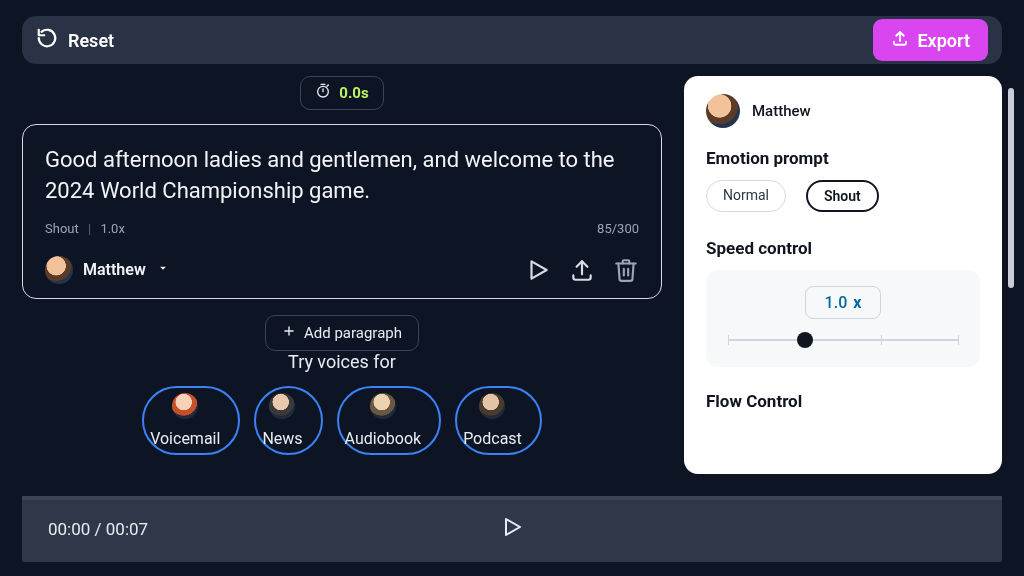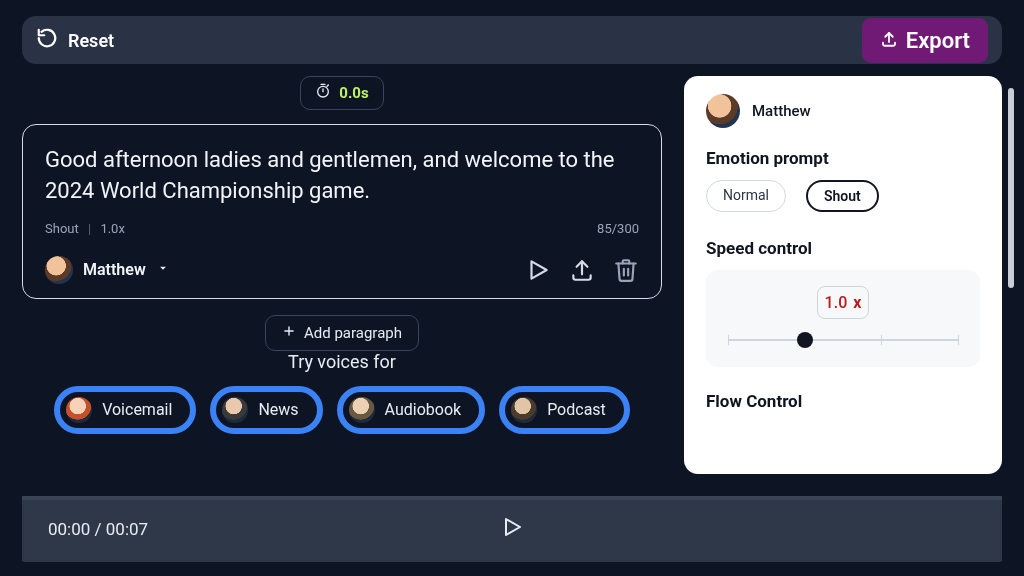--- a/index.html
+++ b/index.html
@@ -1,21 +1,21 @@
 <!DOCTYPE html>
 <html><head>
 <meta charset="utf-8">
 <style>
   * { box-sizing: border-box; margin: 0; padding: 0; font-family: -apple-system, BlinkMacSystemFont, "Segoe UI", Roboto, sans-serif; }
   html, body { width: 1024px; height: 576px; overflow: hidden; background: #0d1524; }
   .app { width: 1024px; height: 576px; background: #0d1524; position: relative; border-radius: 16px; overflow: hidden; }
   .topbar { margin: 16px 22px 0 22px; height: 48px; background: #2a3346; border-radius: 14px; display: flex; align-items: center; justify-content: space-between; padding: 0 14px; }
   .reset-btn { display: flex; align-items: center; gap: 10px; color: #fff; font-size: 18px; font-weight: 600; cursor: pointer; }
   .reset-btn svg { width: 22px; height: 22px; }
-  .export-btn { display: flex; align-items: center; gap: 8px; background: #701a75; color: #fff; border-radius: 9px; padding: 10px 18px; font-size: 22px; font-weight: 600; cursor: pointer; }
+  .export-btn { display: flex; align-items: center; gap: 8px; background: #d946ef; color: #fff; border-radius: 9px; padding: 10px 18px; font-size: 18px; font-weight: 600; cursor: pointer; }
   .export-btn svg { width: 18px; height: 18px; }
 
   .content { display: flex; padding: 12px 22px 0 22px; gap: 22px; height: 410px; }
   .left-col { flex: 1; display: flex; flex-direction: column; align-items: center; }
   .duration-chip { display: inline-flex; align-items: center; gap: 8px; border: 1px solid #3a4559; border-radius: 10px; padding: 6px 14px; color: #bef264; font-size: 15px; font-weight: 700; margin-bottom: 14px; }
   .duration-chip svg { width: 16px; height: 16px; }
 
   .card { width: 100%; border: 1.5px solid #d6dbe5; border-radius: 14px; padding: 20px 22px 14px 22px; }
   .card-text { color: #f2f4f8; font-size: 22px; line-height: 1.4; font-weight: 400; }
   .card-meta-row { display: flex; justify-content: space-between; margin-top: 14px; color: #9aa4b5; font-size: 13px; }
@@ -26,37 +26,37 @@
   .voice-select svg.caret { width: 14px; height: 14px; }
   .card-actions { display: flex; gap: 18px; align-items: center; }
   .icon-btn { width: 26px; height: 26px; color: #d6dbe5; cursor: pointer; }
   .icon-btn svg { width: 100%; height: 100%; }
 
   .add-para { margin-top: 16px; display: inline-flex; align-items: center; gap: 8px; color: #e8ecf3; border: 1px solid #3a4559; border-radius: 10px; padding: 8px 16px; font-size: 15px; cursor: pointer; }
 
   .try-voices { text-align: center; width: 100%; }
   .try-title { color: #e8ecf3; font-size: 18px; margin-bottom: 14px; }
   .chips-row { display: flex; gap: 14px; justify-content: center; }
-  .voice-chip { display: flex; align-items: center; gap: 10px; border: 6px solid #3b82f6; border-radius: 999px; padding: 5px 18px 5px 6px; color: #e8ecf3; font-size: 16px; cursor: pointer; }
+  .voice-chip { display: flex; align-items: center; gap: 10px; border: 2px solid #3b82f6; border-radius: 999px; padding: 5px 18px 5px 6px; color: #e8ecf3; font-size: 16px; cursor: pointer; flex-direction: column; }
   .voice-chip .chip-avatar { width: 26px; height: 26px; border-radius: 50%; }
   .av1 { background: radial-gradient(circle at 45% 35%, #f5d2b8 0 36%, #c6502a 38% 60%, #1f2b3d 62% 100%); }
   .av2 { background: radial-gradient(circle at 45% 35%, #e8c9ad 0 36%, #3a3a3a 38% 60%, #1f2b3d 62% 100%); }
   .av3 { background: radial-gradient(circle at 45% 35%, #ead2b2 0 36%, #6b5842 38% 60%, #1f2b3d 62% 100%); }
   .av4 { background: radial-gradient(circle at 45% 35%, #e2c5a7 0 36%, #4a3b2c 38% 60%, #1f2b3d 62% 100%); }
 
   .side-panel { width: 318px; background: #fff; border-radius: 14px; padding: 18px 22px; overflow: hidden; position: relative; }
   .sp-header { display: flex; align-items: center; gap: 12px; margin-bottom: 20px; }
   .sp-header .name { font-size: 15px; font-weight: 500; color: #101521; }
   .section-title { font-size: 17px; font-weight: 700; color: #101521; margin-bottom: 12px; }
   .pill-row { display: flex; gap: 20px; margin-bottom: 26px; }
   .pill { border-radius: 999px; padding: 6px 16px; font-size: 14px; cursor: pointer; }
   .pill-outlined { border: 1px solid #d3d8e2; color: #2d3546; background: #fff; }
   .pill-selected { border: 2px solid #101521; color: #101521; font-weight: 600; background: #fff; }
   .speed-box { background: #f7f8fa; border-radius: 12px; padding: 16px 14px 8px 14px; }
-  .speed-value { width: 52px; margin: 0 auto 4px auto; border: 1px solid #cfd5e0; border-radius: 8px; padding: 6px 8px; display: flex; justify-content: center; gap: 6px; font-size: 16px; color: #b91c1c; font-weight: 500; }
+  .speed-value { width: 76px; margin: 0 auto 4px auto; border: 1px solid #cfd5e0; border-radius: 8px; padding: 6px 8px; display: flex; justify-content: center; gap: 6px; font-size: 16px; color: #0369a1; font-weight: 500; }
   .slider-wrap { position: relative; height: 34px; margin: 6px 8px 0 8px; }
   .slider-track { position: absolute; left: 0; right: 0; top: 14px; height: 2px; background: #cfd5e0; }
   .slider-tick { position: absolute; top: 10px; width: 1px; height: 10px; background: #cfd5e0; }
   .slider-thumb { position: absolute; top: 7px; width: 16px; height: 16px; border-radius: 50%; background: #101521; transform: translateX(-50%); cursor: grab; }
   .slider-labels { display: flex; justify-content: space-between; color: #9aa4b5; font-size: 13px; margin: 2px 4px 0 4px; }
   .flow-title { margin-top: 24px; }
 
   .scroll-indicator { position: absolute; top: 88px; right: 10px; width: 6px; height: 200px; background: #c8cdd8; border-radius: 3px; }
 
   .playbar { position: absolute; left: 22px; right: 22px; bottom: 14px; height: 66px; background: #2f3848; border-radius: 2px; display: flex; align-items: center; padding: 0 26px; }

